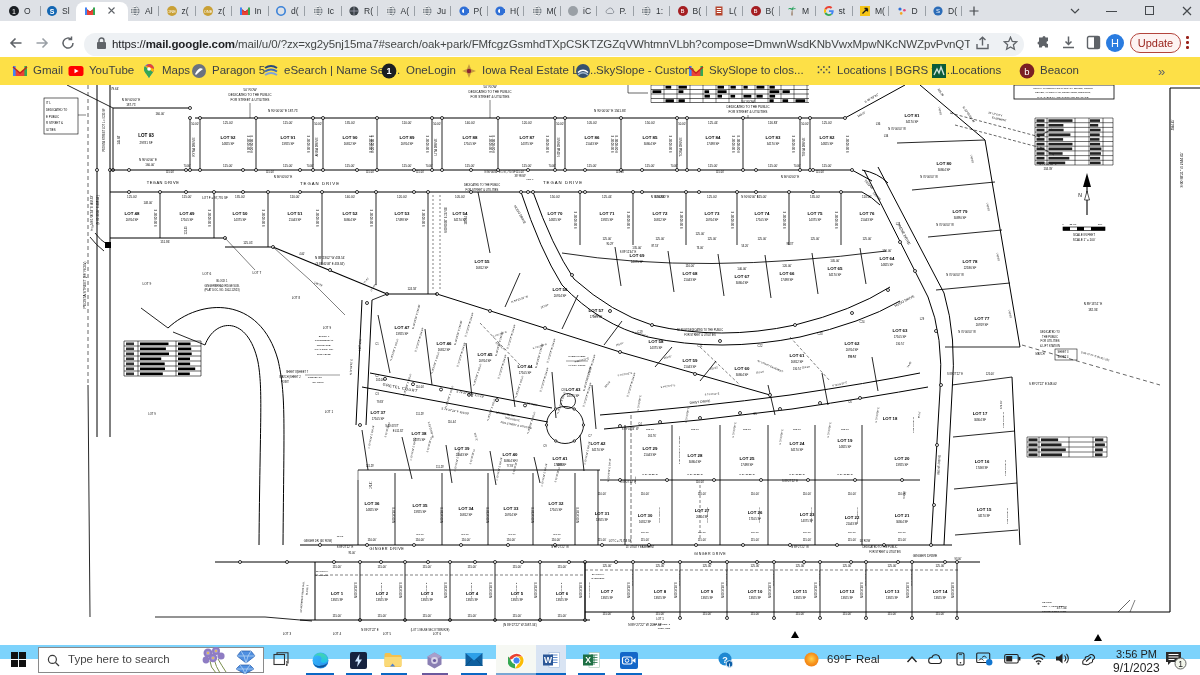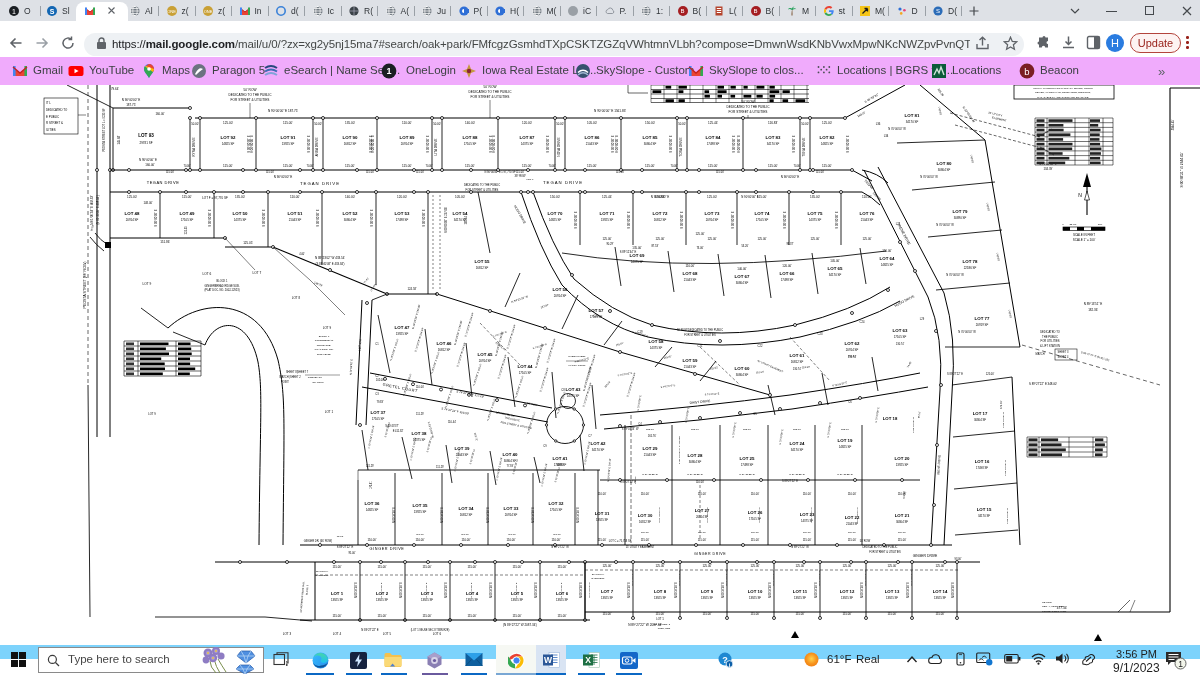--- a/index.html
+++ b/index.html
@@ -5,21 +5,21 @@
 html,body {width:1200px;height:675px;overflow:hidden;font-family:"Liberation Sans",sans-serif;background:#fff}
 #tabbar {position:absolute;left:0;top:0;width:1200px;height:21px;background:#dee1e6}
 .fi {position:absolute;top:6px;width:10px;height:10px;border-radius:50%;display:flex;align-items:center;justify-content:center}
 .fia {position:absolute;top:6px}
 .tl {position:absolute;top:5.5px;font-size:8.5px;color:#2f3337}
 .tsep {position:absolute;top:6px;width:1px;height:10px;background:#9aa0a6}
 .activetab {position:absolute;left:76px;top:2px;width:52px;height:19px;background:#fff;border-radius:8px 8px 0 0}
 #toolbar {position:absolute;left:0;top:21px;width:1200px;height:36px;background:#fff}
 #omnibox {position:absolute;left:84px;top:11.5px;width:940px;height:23px;background:#eef1f4;border-radius:12px}
 .tbi {position:absolute;top:14px}
-#bookbar {position:absolute;left:0;top:57px;width:1200px;height:28px;background:#f0abfc}
+#bookbar {position:absolute;left:0;top:57px;width:1200px;height:28px;background:#fde047}
 .bi {position:absolute;top:6px}
 .bl {position:absolute;top:7px;font-size:11.5px;color:#3c4043}
 #maparea {position:absolute;left:0;top:85px;width:1200px;height:560px;background:#fff}
 #taskbar {position:absolute;left:0;top:645px;width:1200px;height:14px;background:#7dd3fc}
 .ti {position:absolute;top:7px}
 .tt {position:absolute;top:8px;color:#1f1f1f}
 #searchbox {position:absolute;left:38px;top:2px;width:226px;height:26px;background:#fff;border:1px solid #8a8a8a}
 #searchtext {position:absolute;left:68px;top:8px;font-size:11.5px;color:#454545}
 svg text {font-family:"Liberation Sans",sans-serif}
 </style></head>
@@ -1665,21 +1665,21 @@
 <svg class="ti" style="left:804px" width="15" height="15" viewBox="0 0 15 15">
 <defs>
         <radialGradient id="sun" cx="0.5" cy="0.45" r="0.6">
           <stop offset="0" stop-color="#ffd34d"></stop>
           <stop offset="0.6" stop-color="#f7941d"></stop>
           <stop offset="1" stop-color="#ef7c12"></stop>
         </radialGradient>
       </defs>
 <circle cx="7.5" cy="7.5" r="7" fill="url(#sun)"></circle>
     </svg>
-<span class="tt" style="left:827px;font-size:11.5px">61°F</span>
+<span class="tt" style="left:827px;font-size:11.5px">69°F</span>
 <span class="tt" style="left:856px;font-size:11.5px">Real</span>
 <svg class="ti" style="left:906px;top:10px" width="12" height="9" viewBox="0 0 12 9">
       <path d="M1.5 7 L6 2 L10.5 7" stroke="#222" stroke-width="1.4" fill="none"></path>
     </svg>
 <svg class="ti" style="left:928px;top:8px" width="16" height="12" viewBox="0 0 16 12">
       <path d="M3.5 10.5 a3 3 0 0 1 .4-6 a4 4 0 0 1 7.8 1 a2.6 2.6 0 0 1-.4 5 z" fill="none" stroke="#222" stroke-width="1.1"></path>
     </svg>
 <svg class="ti" style="left:954px;top:7px" width="13" height="14" viewBox="0 0 13 14">
       <rect x="3" y="1" width="7" height="12" rx="1.4" fill="none" stroke="#222" stroke-width="1.1"></rect>
       <circle cx="6.5" cy="10.8" r="0.8" fill="#222"></circle>

